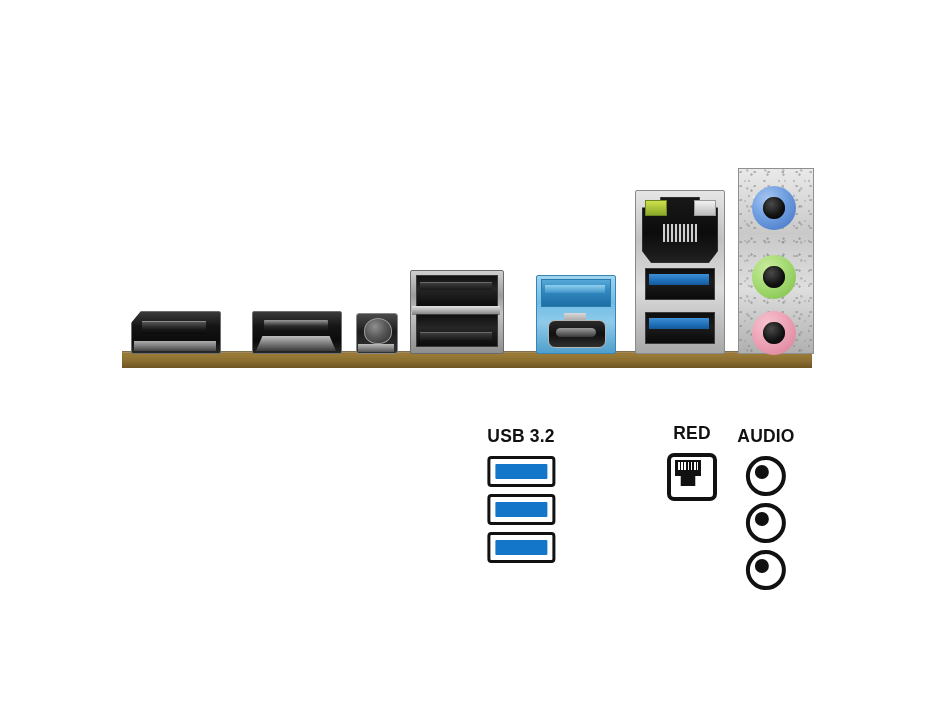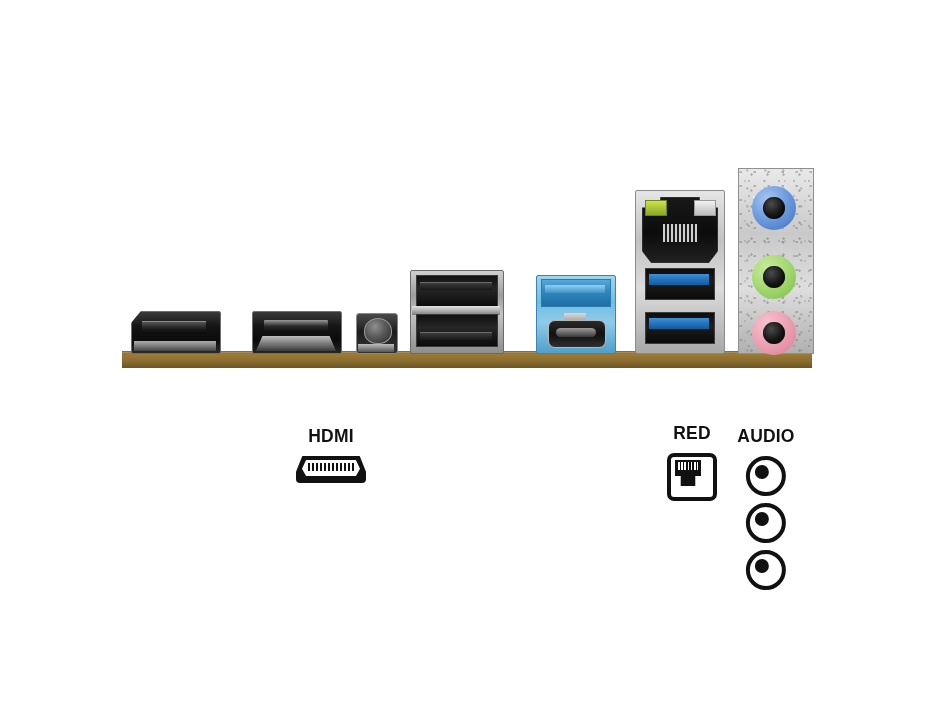--- a/index.html
+++ b/index.html
@@ -324,32 +324,36 @@
     </div>
     <div class="jack" id="jack-pink">
       <div class="ring"></div>
       <div class="hole"></div>
     </div>
   </div>
 
   <div id="legend">
 
 
-    <div class="leg" style="left:331px;top:20px;transform:translateX(-50%);">
-      <div class="leg-label">HDMI</div>
+
+
+    <div class="leg" style="left:521px;top:20px;transform:translateX(-50%);">
+      <div class="leg-label">USB 3.2</div>
       <div class="leg-icons">
-        <div class="ic-hdmi">
-          <div class="outer"></div>
-          <div class="mid"></div>
-          <div class="pins"></div>
-        </div>
+        <div class="ic-usb blue">
+            <div class="bar"></div>
+          </div>
+        <div class="ic-usb blue">
+            <div class="bar"></div>
+          </div>
+        <div class="ic-usb blue">
+            <div class="bar"></div>
+          </div>
       </div>
     </div>
-
-
 
 
     <div class="leg" style="left:692px;top:4px;transform:translateX(-50%);margin-top:13px;">
       <div class="leg-label">RED</div>
       <div class="leg-icons">
         <div class="ic-rj45">
           <div class="body"></div>
           <div class="teeth"></div>
         </div>
       </div>

